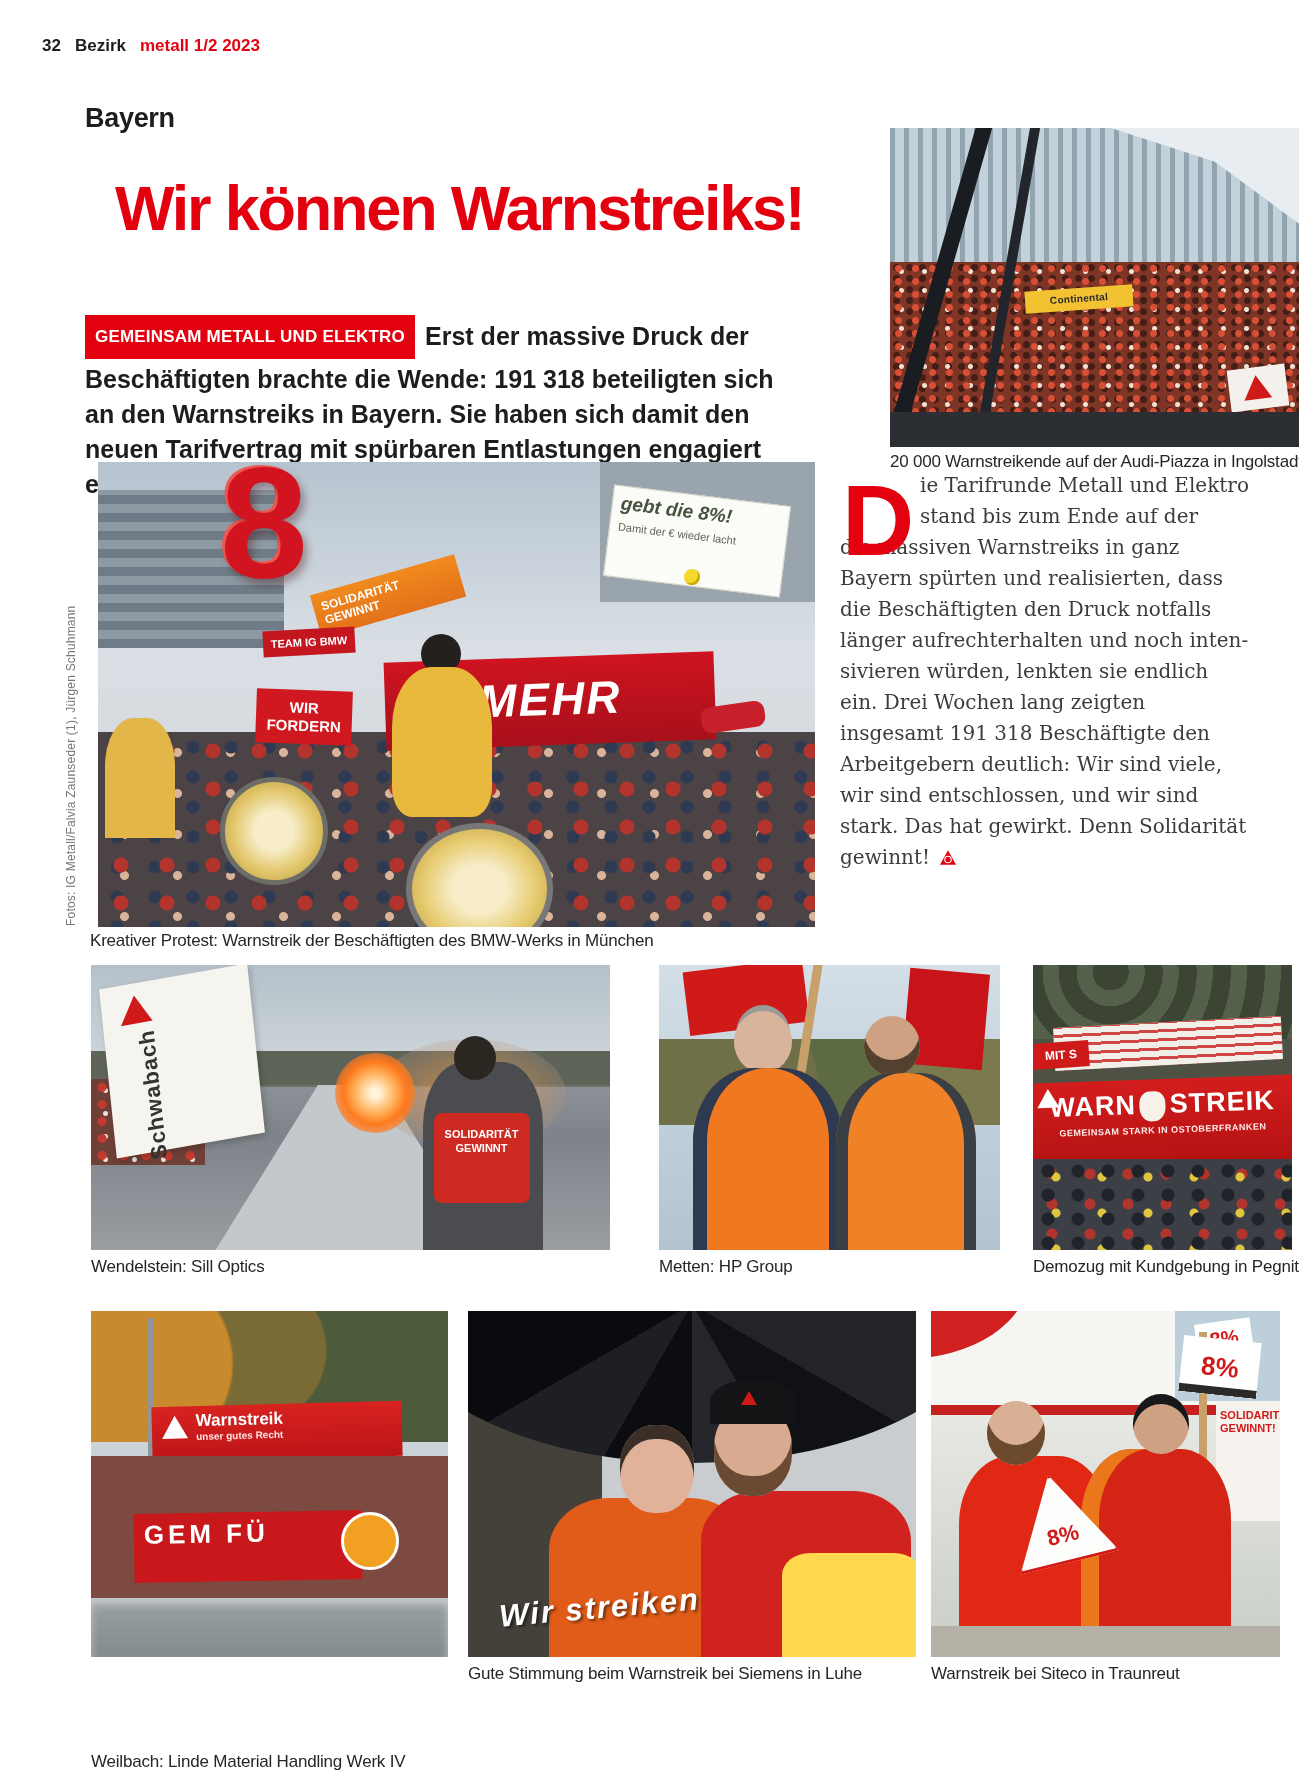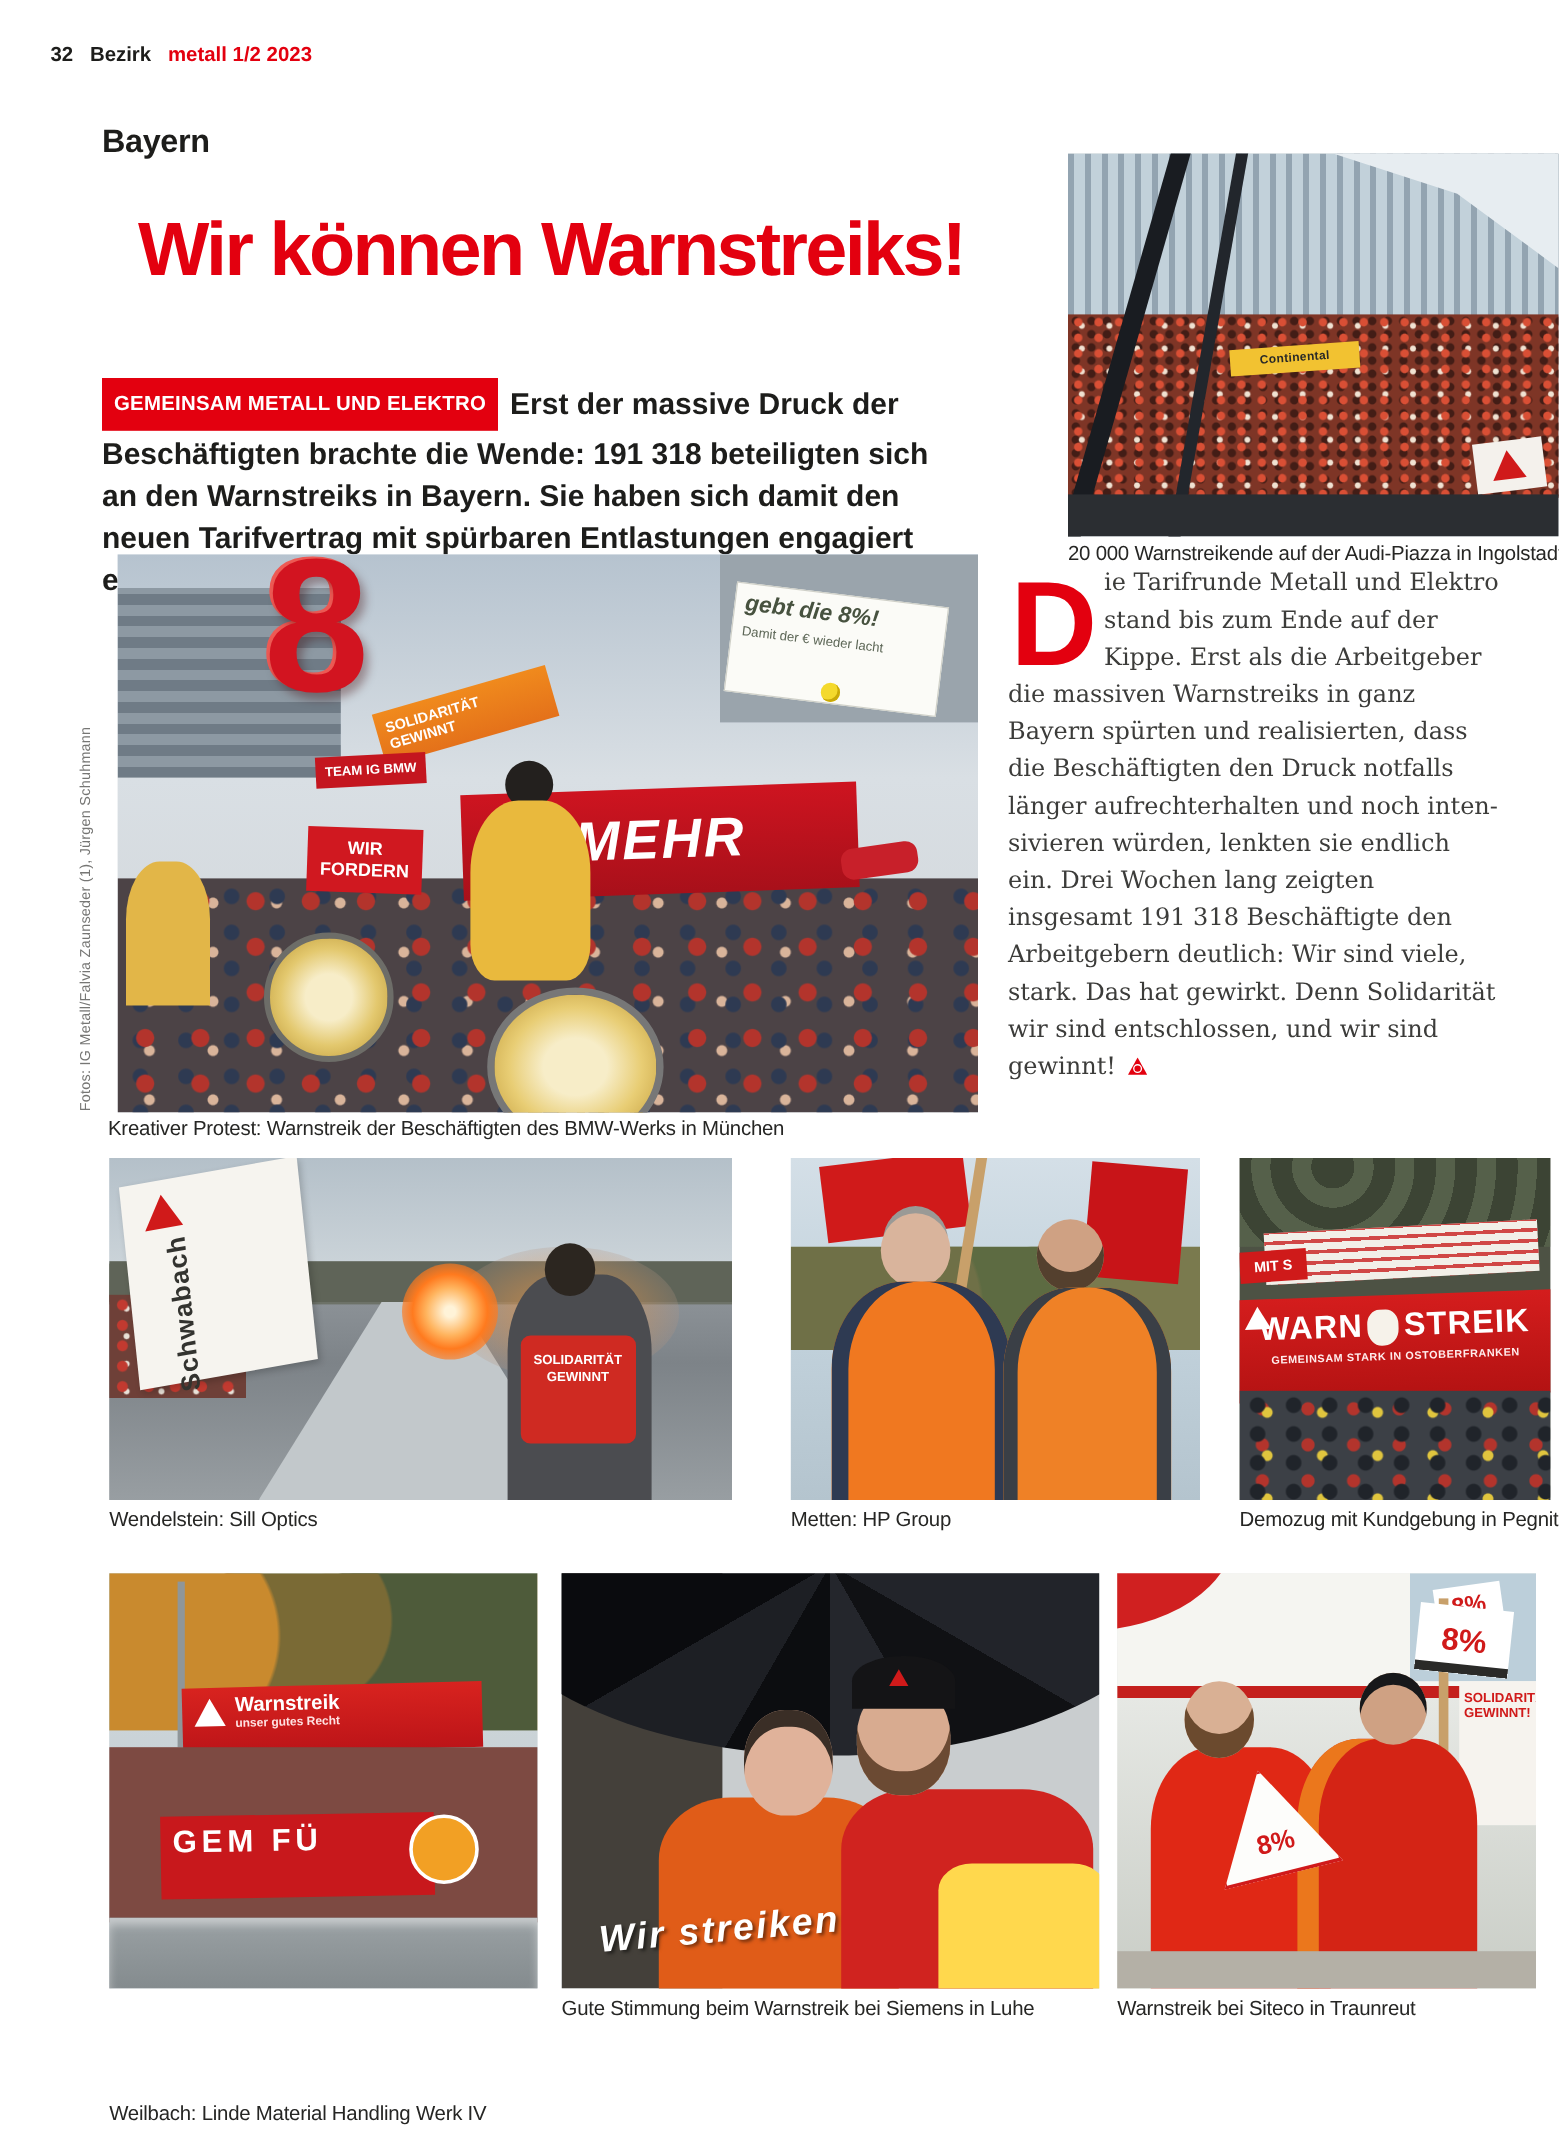--- a/index.html
+++ b/index.html
@@ -272,31 +272,30 @@
     <div class="ab scarf"></div>
   </div>
   <div class="cap" style="left:90px;top:931px;">Kreativer Protest: Warnstreik der Beschäftigten des BMW-Werks in München</div>
 
   <div class="credit">Fotos: IG Metall/Falvia Zaunseder (1), Jürgen Schuhmann</div>
 
   <div class="article">
     <div class="dropcap">D</div>
     <span class="bl ind">ie Tarifrunde Metall und Elektro</span>
     <span class="bl ind">stand bis zum Ende auf der</span>
-    <span class="bl ind">Kippe. Erst als die Arbeitgeber</span>
     <span class="bl">die massiven Warnstreiks in ganz</span>
     <span class="bl">Bayern spürten und realisierten, dass</span>
     <span class="bl">die Beschäftigten den Druck notfalls</span>
     <span class="bl">länger aufrechterhalten und noch inten-</span>
     <span class="bl">sivieren würden, lenkten sie endlich</span>
     <span class="bl">ein. Drei Wochen lang zeigten</span>
     <span class="bl">insgesamt 191 318 Beschäftigte den</span>
     <span class="bl">Arbeitgebern deutlich: Wir sind viele,</span>
+    <span class="bl">wir sind entschlossen, und wir sind</span>
     <span class="bl">stark. Das hat gewirkt. Denn Solidarität</span>
-    <span class="bl">wir sind entschlossen, und wir sind</span>
     <span class="bl"><span>gewinnt!</span><span class="endmark"><svg width="16" height="15" viewBox="0 0 20 18">
             <polygon points="10,0 20,18 0,18" fill="#e3000f"></polygon>
             <circle cx="10" cy="11.5" r="4" fill="none" stroke="#ffffff" stroke-width="1.4"></circle>
           </svg></span></span>
   </div>
 
   <div class="ph" id="ph-wen" style="left:91px;top:965px;width:519px;height:285px;">
     <div class="ab trees"></div>
     <div class="ab road"></div>
     <div class="ab crowdL"></div>

